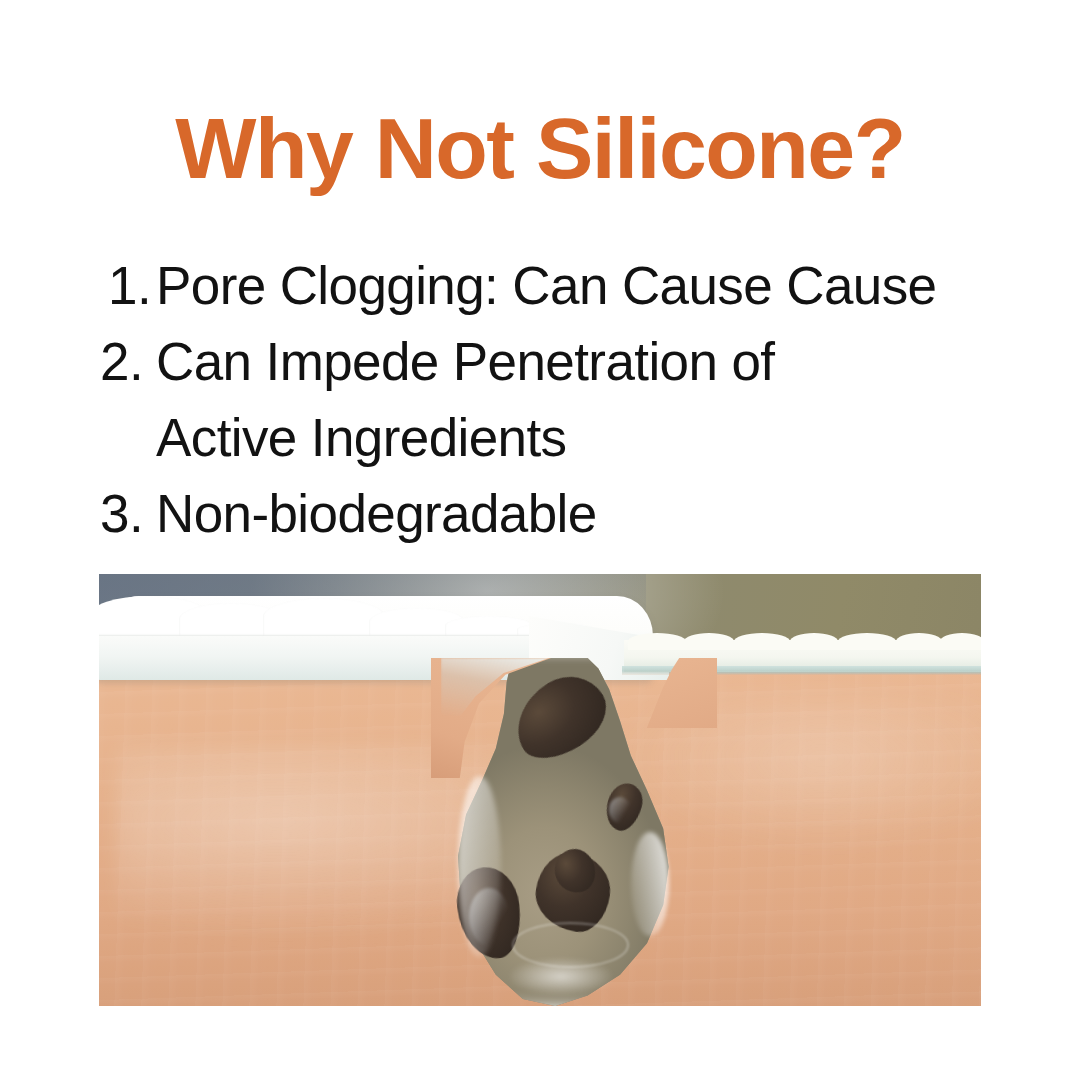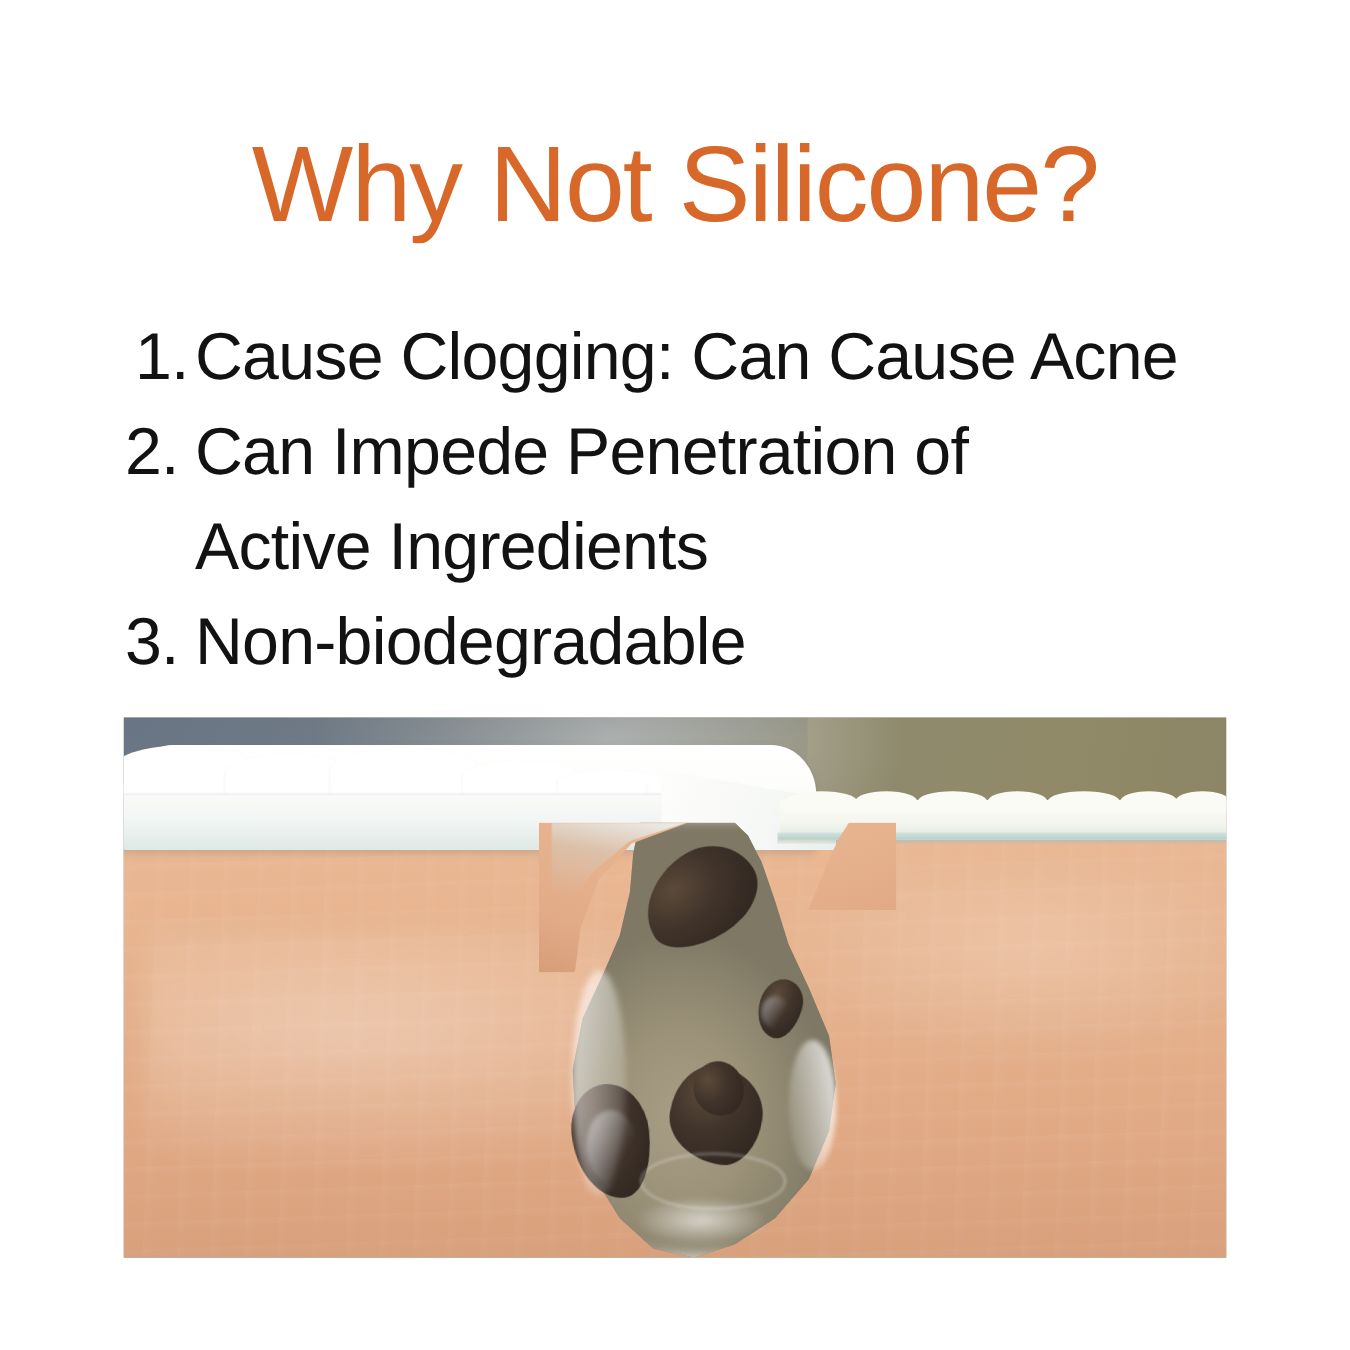--- a/index.html
+++ b/index.html
@@ -24,21 +24,21 @@
   }
 
   
   .title {
     position: absolute;
     left: 0;
     top: 105px;
     width: 1080px;
     text-align: center;
     font-family: "Liberation Sans", sans-serif;
-    font-weight: normal;
+    font-weight: bold;
     font-size: 86px;
     line-height: 1.0;
     letter-spacing: -1.5px;
     color: #d8682a;
     white-space: nowrap;
   }
 
   
   .reasons {
     position: absolute;
@@ -379,21 +379,21 @@
 <body>
 
 <div class="slide">
 
   <div class="title">Why Not Silicone?</div>
 
   <div class="reasons">
 
     <div class="reason-row first">
       <span class="reason-num">1.</span>
-      <span class="reason-text">Cause Clogging: Can Cause Acne</span>
+      <span class="reason-text">Pore Clogging: Can Cause Cause</span>
     </div>
 
     <div class="reason-row">
       <span class="reason-num">2.</span>
       <span class="reason-text">Can Impede Penetration of
 Active Ingredients</span>
     </div>
 
     <div class="reason-row">
       <span class="reason-num">3.</span>

